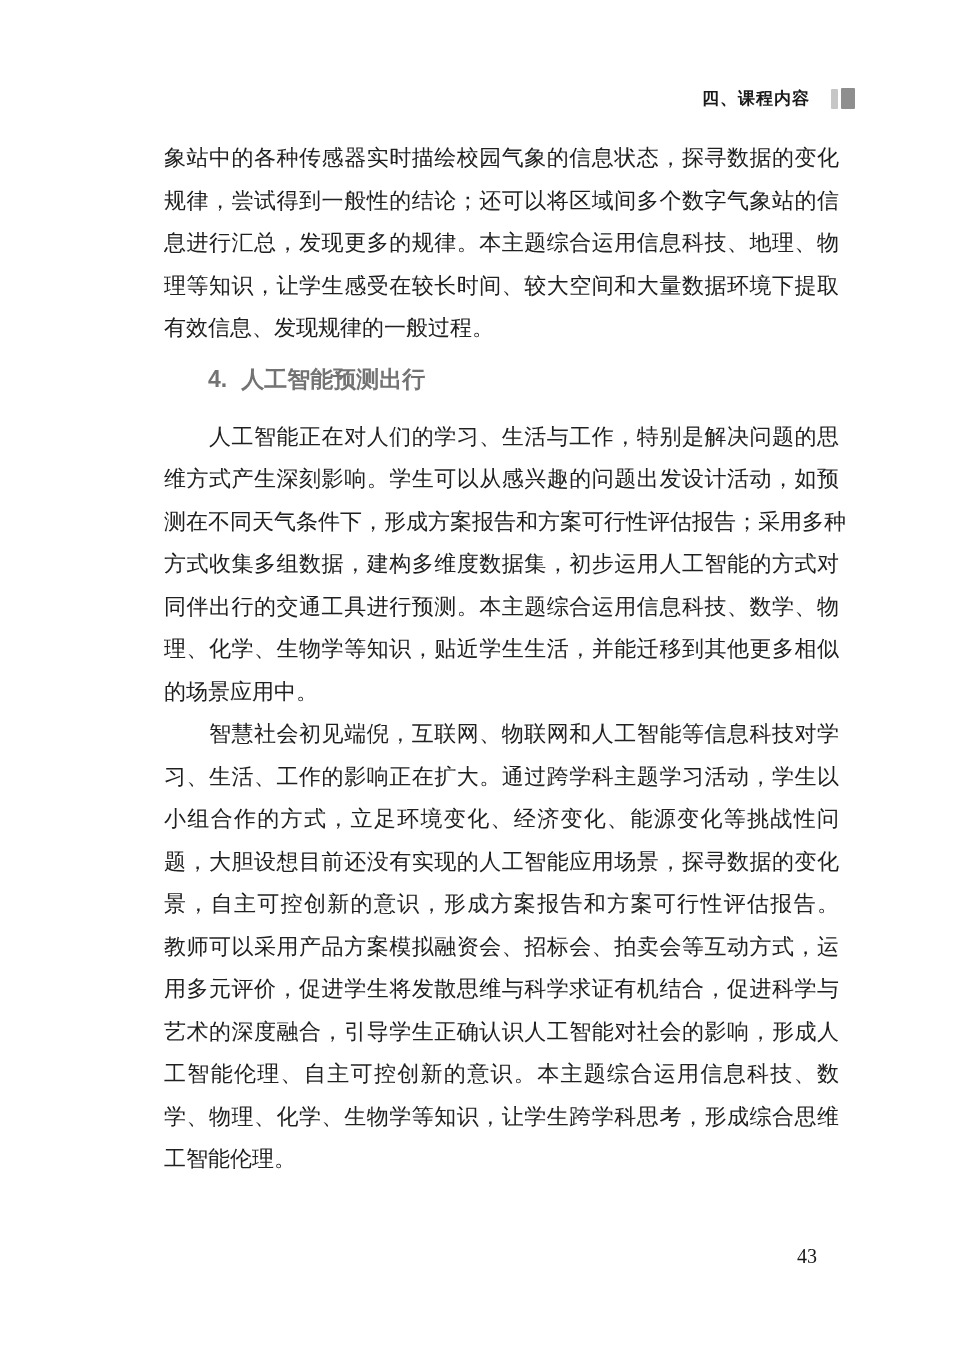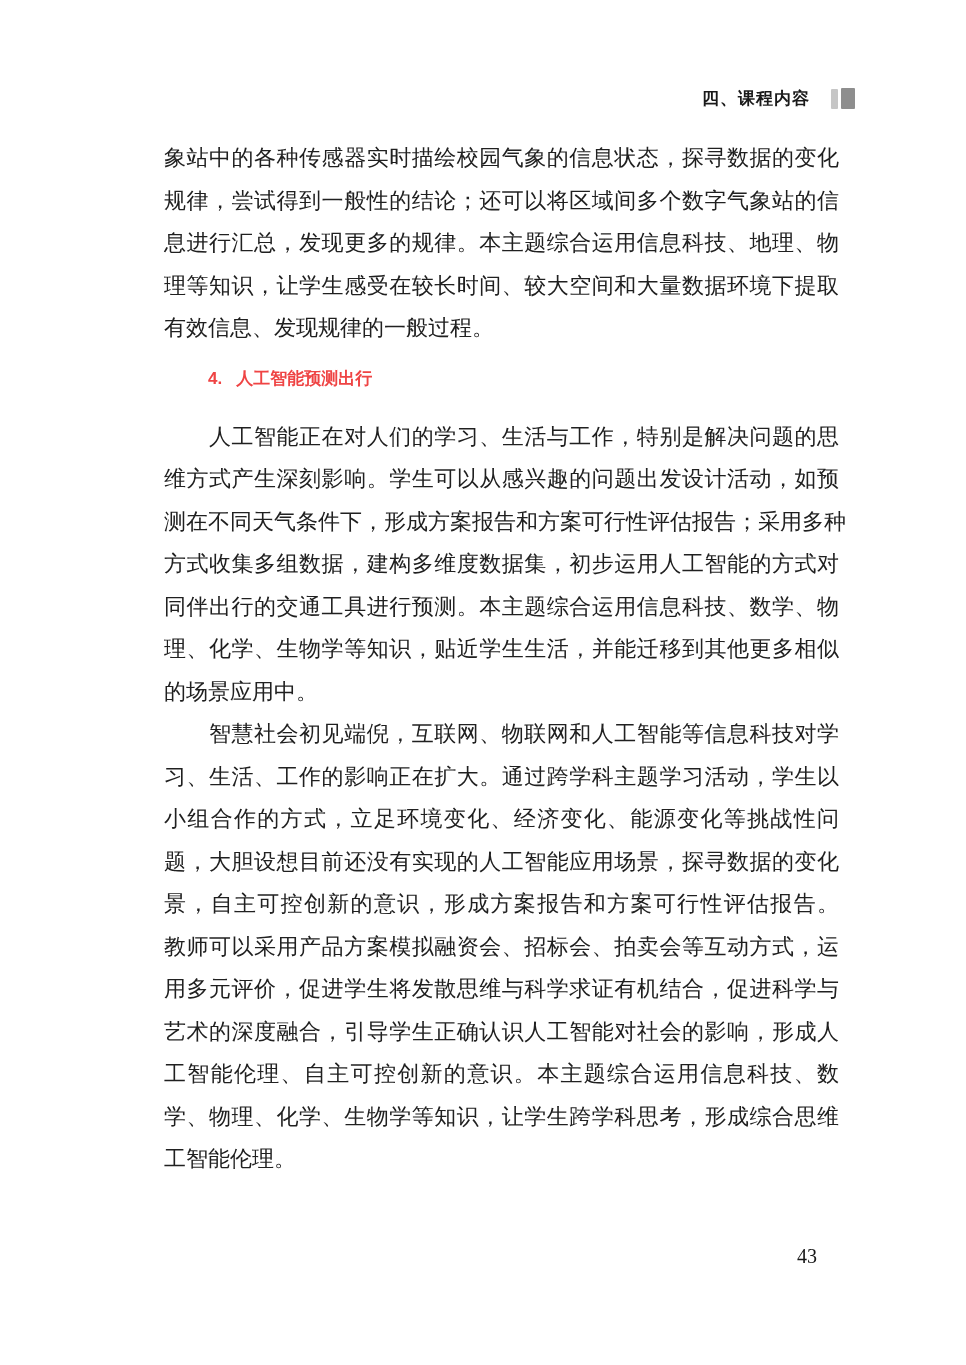--- a/index.html
+++ b/index.html
@@ -36,21 +36,21 @@
   .para .line {
     text-align:justify;
     text-align-last:justify;
     -moz-text-align-last:justify;
     text-justify:inter-character;
     white-space:nowrap;
   }
   .para .line.last { text-align-last:left; -moz-text-align-last:left; }
   .heading {
     font-family:"Liberation Sans","DejaVu Sans",sans-serif;
-    font-weight:bold; font-size:17px; color:#ef4444;
+    font-weight:bold; font-size:23px; color:#737373;
     line-height:34px;
     padding-left:44px;
     margin:12px 0 20px 0;
   }
   .heading.second { margin-top:4px; margin-bottom:16px; }
   .heading .h-num { font-weight:bold; margin-right:14px; letter-spacing:0; }
   
   .folio {
     position:absolute;
     top:1245px; right:149px;

